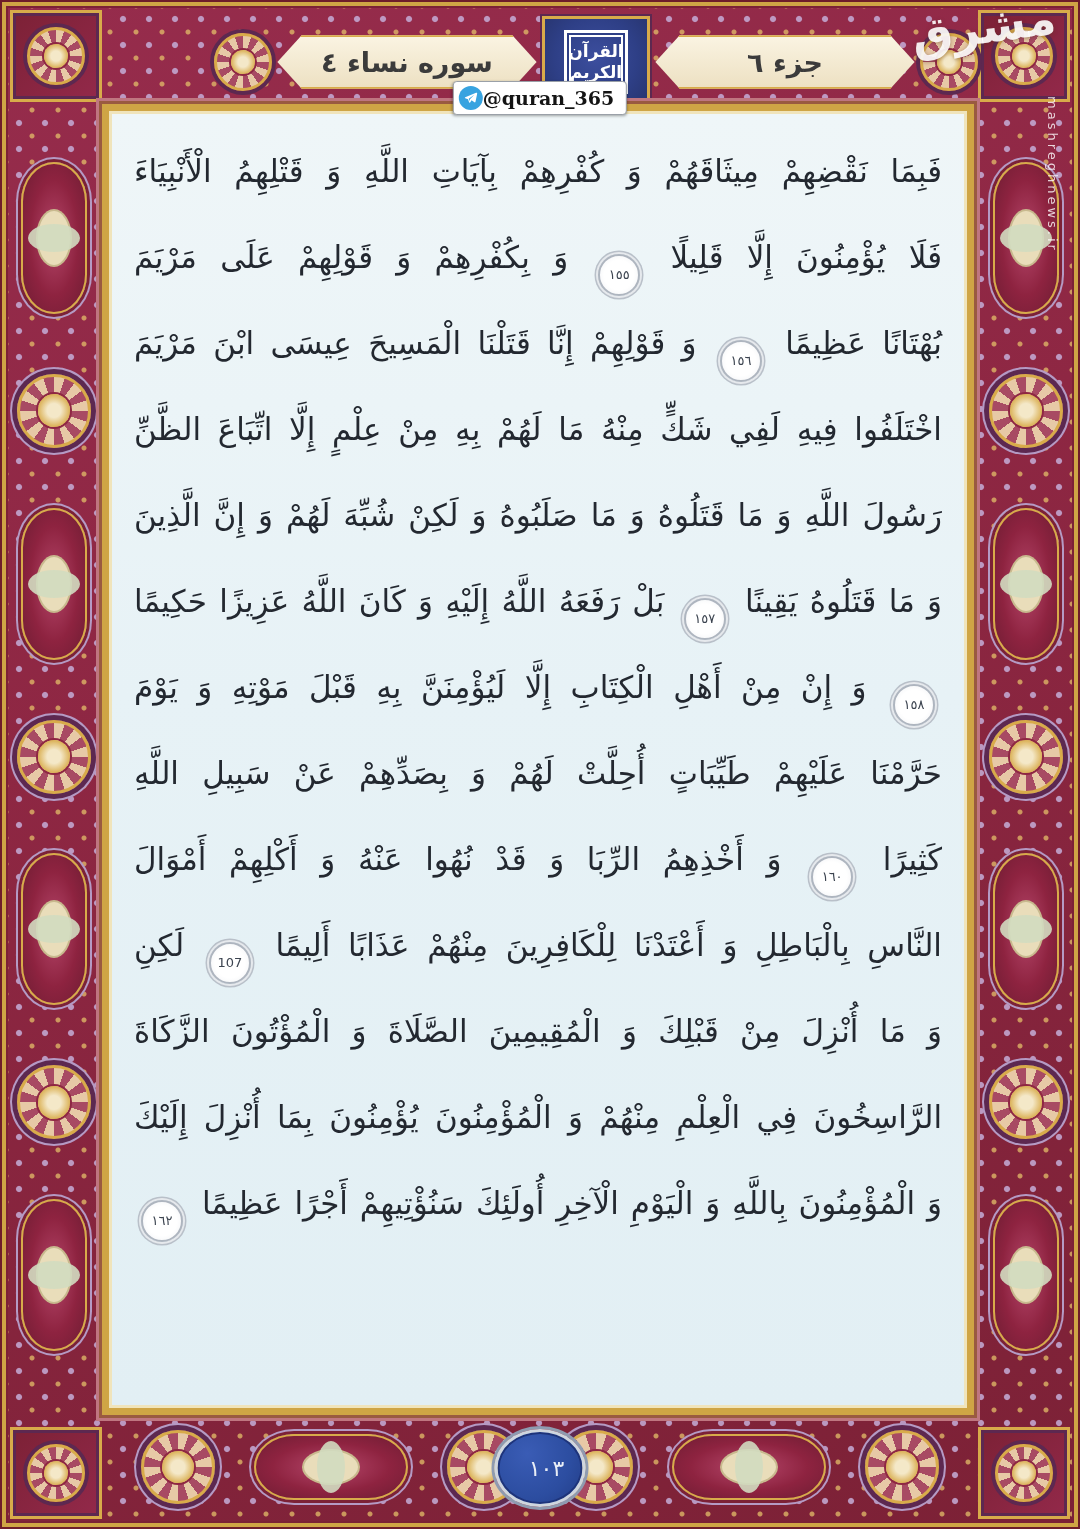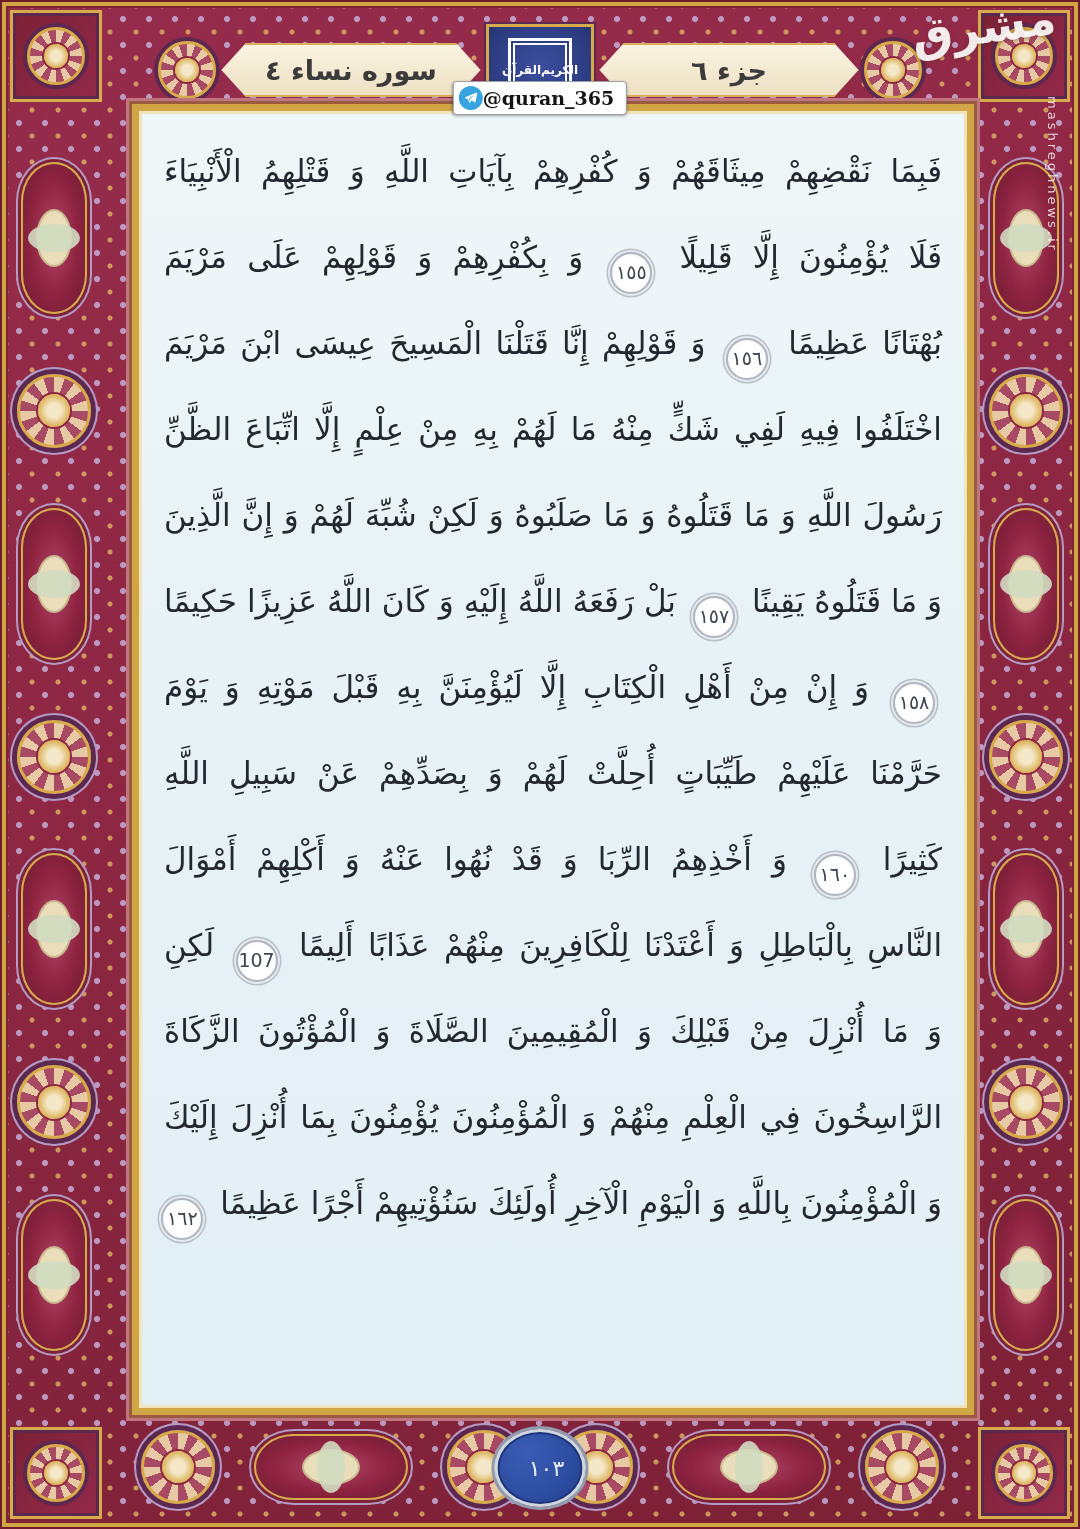--- a/index.html
+++ b/index.html
@@ -23,21 +23,21 @@
     position:absolute;width:86px;height:86px;
     background:linear-gradient(135deg,#7c2136,#93294a);
     border:3px solid #d8ab4a;
     box-shadow:inset 0 0 0 3px #5d2850;
     display:flex;align-items:center;justify-content:center;
   }
   .corner.tl{left:4px;top:4px}.corner.tr{right:4px;top:4px}
   .corner.bl{left:4px;bottom:4px}.corner.br{right:4px;bottom:4px}
   
   .band{position:absolute;display:flex;}
-  .band-top{left:96px;right:96px;top:20px;height:88px;align-items:center;justify-content:center;}
+  .band-top{left:96px;right:96px;top:12px;height:88px;align-items:center;justify-content:flex-end;}
   .band-bottom{left:96px;right:96px;bottom:6px;height:100px;align-items:center;justify-content:space-evenly;}
   .band-left{left:8px;top:96px;bottom:112px;width:80px;flex-direction:column;align-items:center;justify-content:space-evenly;}
   .band-right{right:8px;top:96px;bottom:112px;width:80px;flex-direction:column;align-items:center;justify-content:space-evenly;}
   
   .motif-ogive{
     position:relative;width:62px;height:148px;border-radius:50%/26%;
     background:radial-gradient(ellipse at center,#b5476b 0%,#8e2340 55%,#6e1d33 100%);
     border:2px solid #d8ab4a;box-shadow:0 0 0 3px #7c2136,0 0 0 5px #b59ac4;
     flex:0 0 auto;
   }
@@ -75,43 +75,42 @@
     font-size:27px;font-weight:bold;color:#3b3b3b;
   }
   .emblem{
     width:102px;height:86px;flex:0 0 auto;
     background:radial-gradient(circle at 50% 45%,#3c4e9e 0%,#2e3f86 60%,#27346e 100%);
     border:3px solid #d8ab4a;box-shadow:0 0 0 2px #5d2850;
     display:flex;align-items:center;justify-content:center;
   }
   .emblem-frame{
     width:58px;height:58px;border:3px solid #fff;box-shadow:inset 0 0 0 2px #2e3f86,inset 0 0 0 4px #fff;
-    display:flex;align-items:center;justify-content:center;
-    color:#fff;font-size:12px;line-height:1.25;font-weight:bold;text-align:center;
+    display:flex;flex-direction:column;align-items:center;justify-content:center;
+    color:#fff;font-size:17px;line-height:1.25;font-weight:bold;text-align:center;
   }
   
   .paper{
     position:absolute;left:112px;top:114px;right:116px;bottom:124px;
     background:linear-gradient(180deg,#eff6f8 0%,#e7f2f6 45%,#e2eff4 100%);
     box-shadow:0 0 0 3px #f0e4bb,0 0 0 10px #cfa545,0 0 0 13px #9a5a40,0 0 0 16px #bf7680;
-    margin-left:30px;
   }
   .qtext{position:absolute;inset:14px 22px 20px 22px;display:flex;flex-direction:column;}
   .qline{
     height:86px;line-height:86px;flex:0 0 auto;
     direction:rtl;text-align:justify;text-align-last:justify;
     font-size:31px;color:#232830;white-space:nowrap;
   }
   .ayah-marker{
     display:inline-flex;align-items:center;justify-content:center;
     width:38px;height:38px;border-radius:50%;margin:0 7px;vertical-align:-11px;
     background:radial-gradient(circle,#ffffff 55%,#eef0f3 100%);
     border:2px solid #aeb5bf;
     box-shadow:0 0 0 2px #e6e9ed,0 0 0 3.5px #b9c0c9;
-    color:#3c4450;font-size:19px;line-height:1;letter-spacing:0;
+    color:#3c4450;font-size:13px;line-height:1;letter-spacing:0;
   }
   
   .tg-badge{
     position:absolute;top:81px;left:50%;transform:translateX(-50%);
     height:32px;background:#fff;border:1px solid #9aa0a8;border-radius:4px;
     display:flex;align-items:center;padding:0 12px 0 5px;
     box-shadow:0 1px 3px rgba(0,0,0,.35);z-index:5;cursor:pointer;
   }
   .tg-icon{width:24px;height:24px;border-radius:50%;background:#37a3e0;display:flex;align-items:center;justify-content:center;flex:0 0 auto;}
   .tg-text{font-family:"DejaVu Serif",serif;font-weight:bold;font-size:19px;color:#141414;}

